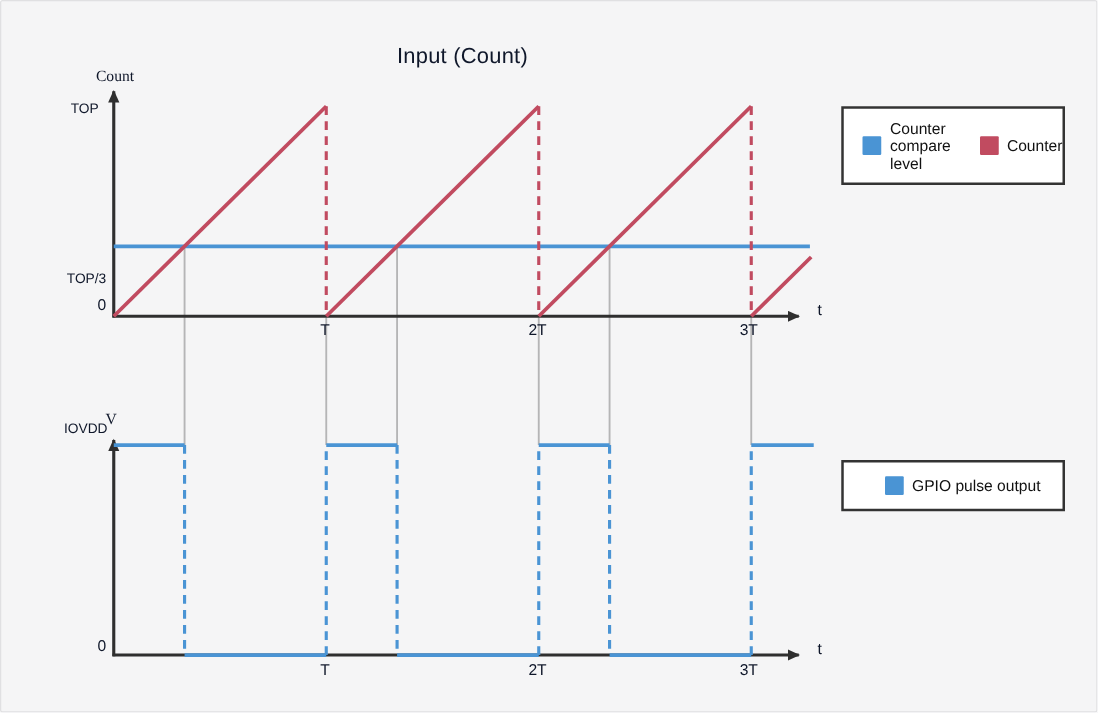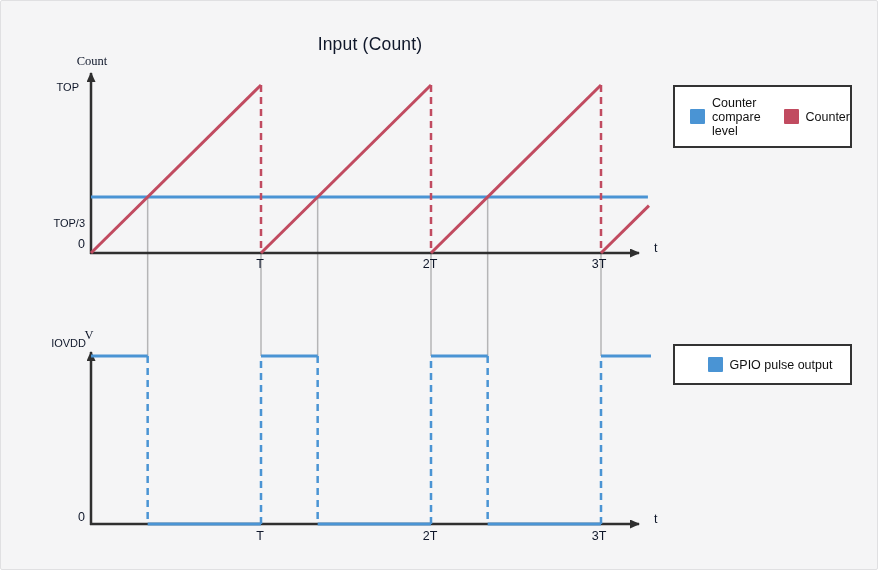--- a/index.html
+++ b/index.html
@@ -20,21 +20,21 @@
   .r { text-align: right; }
   .c { text-align: center; }
 
   .legend {
     position: absolute; left: 672px; width: 179px;
     background: #ffffff; border: 2px solid #333;
     display: flex; justify-content: center;
     gap: 11px; padding-left: 15px;
   }
   .legend-1 { top: 84px; height: 63px; }
-  .legend-2 { top: 343px; height: 41px; }
+  .legend-2 { top: 367px; height: 41px; }
   .legend-item { display: flex; align-items: center; gap: 7px; }
   .swatch { width: 15px; height: 15px; flex: 0 0 15px; border-radius: 1px; }
   .legend-label { font-size: 12.5px; }
 </style>
 </head>
 <body>
 
 <div class="canvas">
 
   <svg class="plot" id="plot" viewBox="0 0 878 570" xmlns="http://www.w3.org/2000/svg">

